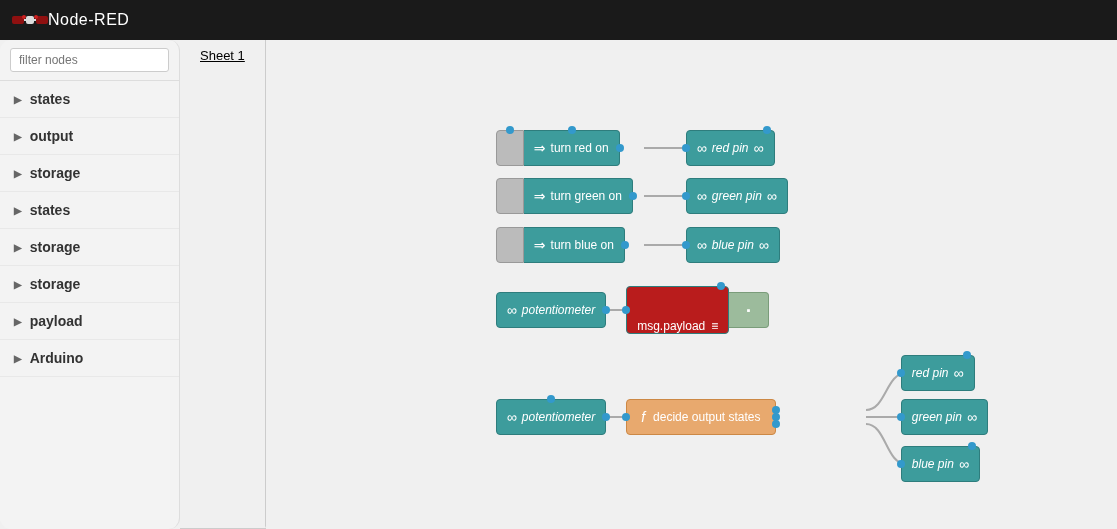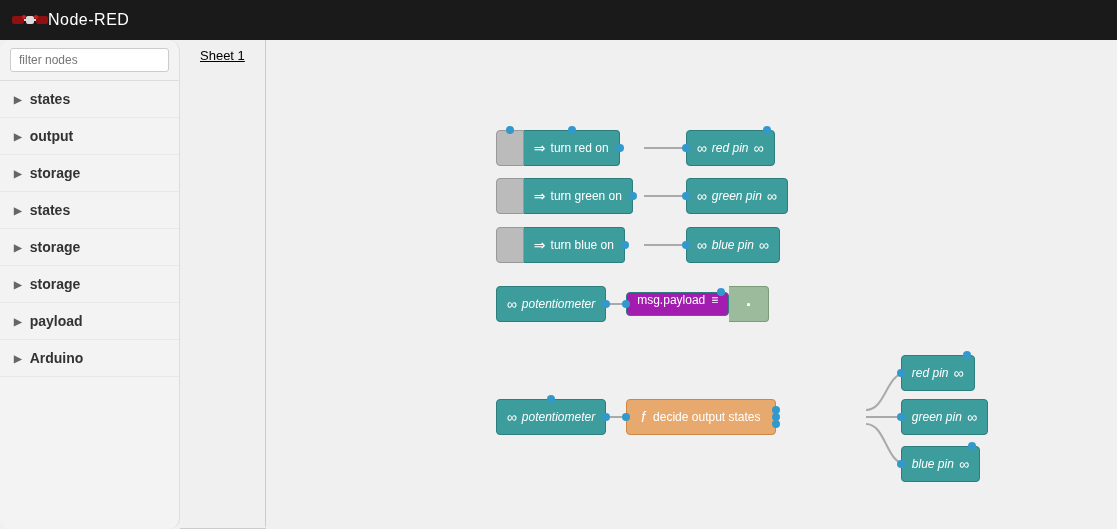--- a/index.html
+++ b/index.html
@@ -375,21 +375,21 @@
       <div style="position:absolute; left:230px; top:246px; display:flex; align-items:center;">
         <div class="rel">
           <div class="node-body-teal-full">
             <span class="inf-symbol">∞</span>
             <span>potentiometer</span>
           </div>
           <div class="dot-right"></div>
         </div>
         <div style="width:20px; height:2px; background:#aaa;"></div>
         <div class="rel">
-          <div style="display:flex; align-items:flex-start; background:#a21caf; border:1px solid #2e7d7d; border-radius:4px; height:24px; padding:0 10px; color:#fff; font-size:12px; gap:6px;">
+          <div style="display:flex; align-items:flex-end; background:#b91c1c; border:1px solid #2e7d7d; border-radius:4px; height:48px; padding:0 10px; color:#fff; font-size:12px; gap:6px;">
             <span>msg.payload</span>
             <span style="font-size:12px;">≡</span>
           </div>
           <div class="dot-left"></div>
           <div class="dot-top" style="right:4px; left:auto;"></div>
         </div>
         <div class="node-body-debug-list">
           <span style="color:#fff;">▪</span>
         </div>
       </div>

